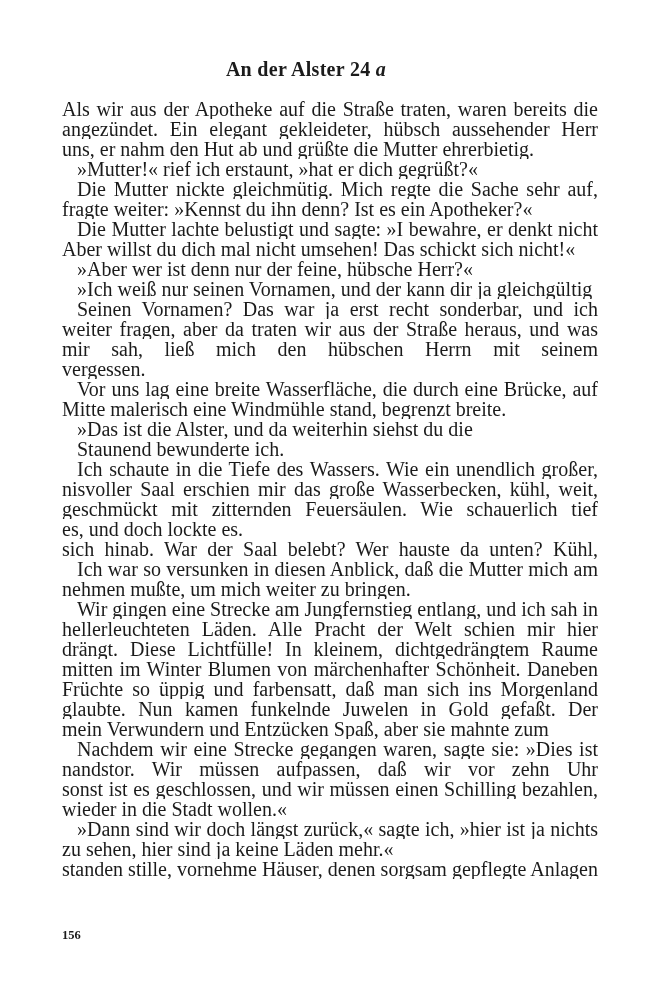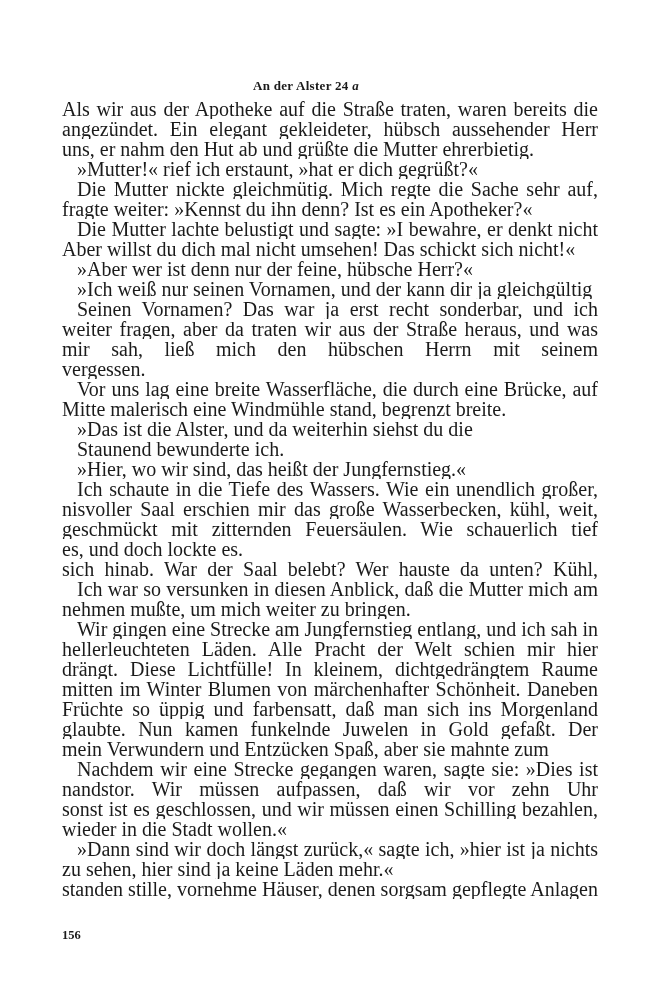--- a/index.html
+++ b/index.html
@@ -10,25 +10,25 @@
   .book-page {
     position: relative;
     width: 660px;
     height: 990px;
     background: #ffffff;
     color: #1b1b1b;
     font-family: "Liberation Serif", "DejaVu Serif", serif;
   }
   .chapter-title {
     position: absolute;
-    top: 76px;
+    top: 59px;
     left: 0;
     width: 612px;
     text-align: center;
-    font-size: 13px;
+    font-size: 20px;
     font-weight: bold;
     letter-spacing: 0.3px;
     line-height: 20px;
   }
   .chapter-title .title-suffix {
     font-style: italic;
   }
   .text-body {
     position: absolute;
     top: 99px;
@@ -80,21 +80,20 @@
       <div class="line indent final">»Aber wer ist denn nur der feine, hübsche Herr?«</div>
       <div class="line indent final">»Ich weiß nur seinen Vornamen, und der kann dir ja gleichgültig sein!«</div>
       <div class="line indent">Seinen Vornamen? Das war ja erst recht sonderbar, und ich wollte gerade</div>
       <div class="line">weiter fragen, aber da traten wir aus der Straße heraus, und was ich da vor</div>
       <div class="line">mir sah, ließ mich den hübschen Herrn mit seinem geheimnisvollen Namen</div>
       <div class="line final">vergessen.</div>
       <div class="line indent">Vor uns lag eine breite Wasserfläche, die durch eine Brücke, auf deren</div>
       <div class="line final">Mitte malerisch eine Windmühle stand, begrenzt breite.</div>
       <div class="line indent final">»Das ist die Alster, und da weiterhin siehst du die Lombardsbrücke.«</div>
       <div class="line indent final">Staunend bewunderte ich.</div>
-      <div class="line indent final">»Hier, wo wir sind, das heißt der Jungfernstieg.«</div>
       <div class="line indent">Ich schaute in die Tiefe des Wassers. Wie ein unendlich großer, geheim-</div>
       <div class="line">nisvoller Saal erschien mir das große Wasserbecken, kühl, weit, rund herum</div>
       <div class="line">geschmückt mit zitternden Feuersäulen. Wie schauerlich tief senkten sie</div>
       <div class="line final">es, und doch lockte es.</div>
       <div class="line">sich hinab. War der Saal belebt? Wer hauste da unten? Kühl, vornehm war</div>
       <div class="line indent">Ich war so versunken in diesen Anblick, daß die Mutter mich am Arm</div>
       <div class="line final">nehmen mußte, um mich weiter zu bringen.</div>
       <div class="line indent">Wir gingen eine Strecke am Jungfernstieg entlang, und ich sah in die</div>
       <div class="line">hellerleuchteten Läden. Alle Pracht der Welt schien mir hier zusammenge-</div>
       <div class="line">drängt. Diese Lichtfülle! In kleinem, dichtgedrängtem Raume blühten hier</div>

